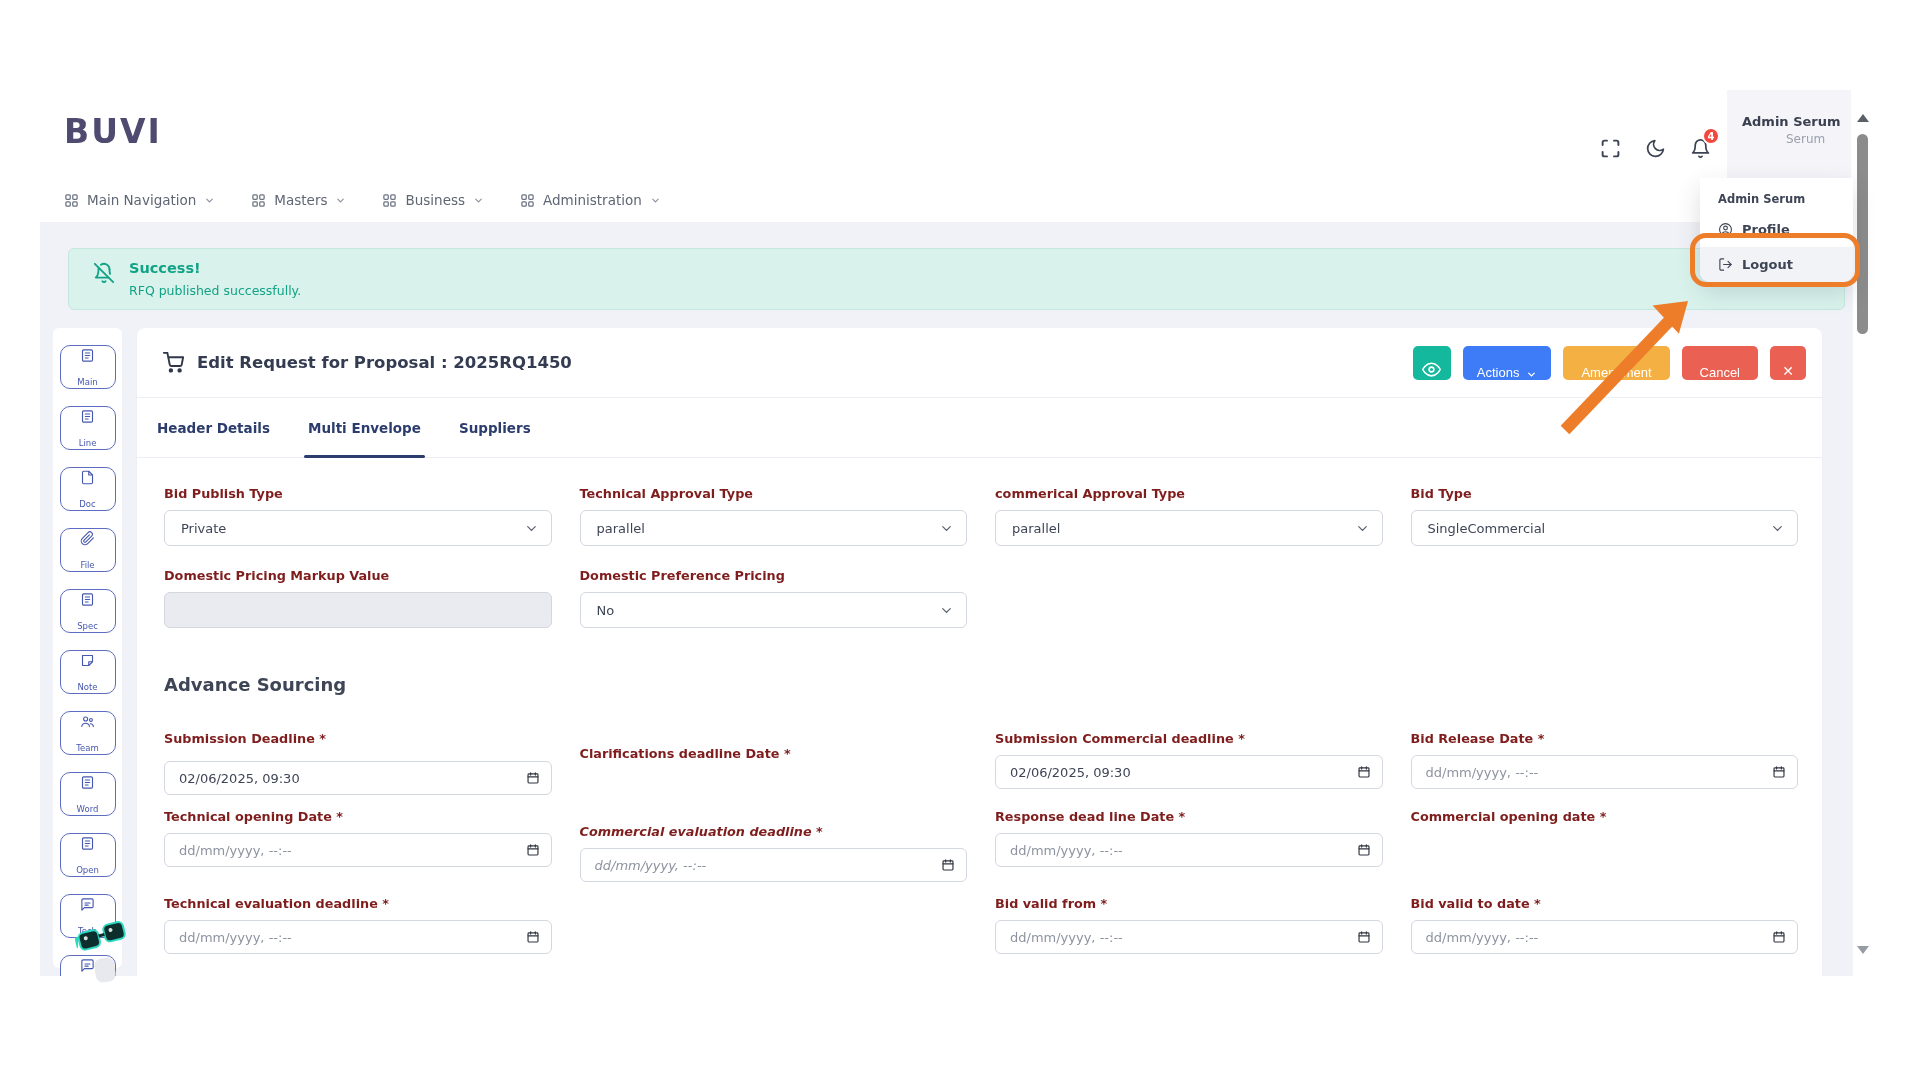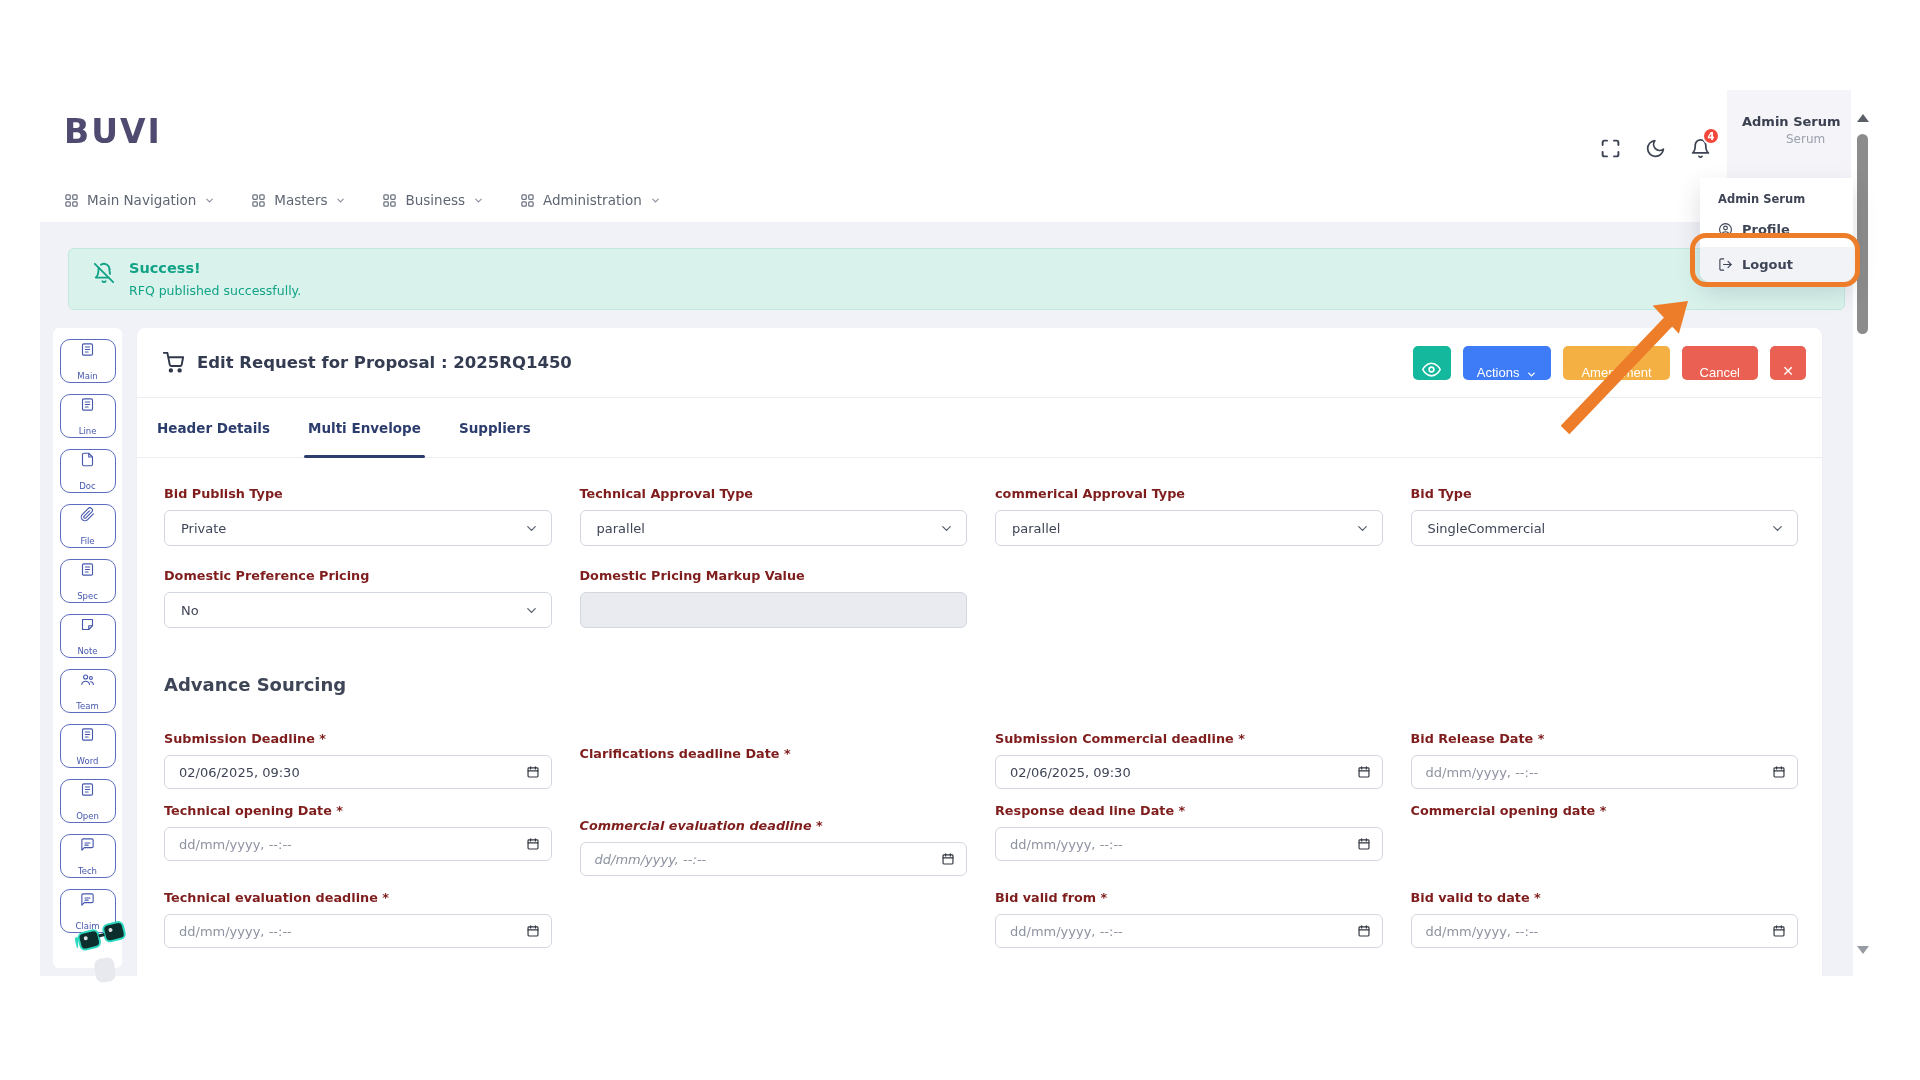--- a/index.html
+++ b/index.html
@@ -26,21 +26,21 @@
   
   .content{position:absolute;left:0;top:132px;width:1813px;height:754px;background:#f1f2f7;overflow:hidden;}
 
   .alert{position:absolute;left:28px;top:26px;width:1777px;height:62px;background:#d9f3ec;border:1px solid #c2e9db;border-radius:6px;box-sizing:border-box;}
   .alert-ic{position:absolute;left:24px;top:13px;width:22px;height:22px;}
   .alert-title{position:absolute;left:60px;top:11px;font-size:14.5px;font-weight:700;color:#12a286;}
   .alert-msg{position:absolute;left:60px;top:34px;font-size:12.5px;color:#12a286;}
 
   
   .side{position:absolute;left:13px;top:106px;width:69px;height:640px;background:#fff;border-radius:6px;}
-  .sb-btn{width:56px;height:44px;margin:11px auto 0;border:1.5px solid #5c6cc0;border-radius:10px;box-sizing:border-box;
+  .sb-btn{width:56px;height:44px;margin:17px auto 0;border:1.5px solid #5c6cc0;border-radius:10px;box-sizing:border-box;
     display:flex;flex-direction:column;align-items:center;justify-content:center;gap:11px;cursor:pointer;background:#fff;}
   .sb-btn svg{width:15px;height:15px;}
   .sb-label{font-size:8.5px;color:#4657ae;line-height:9px;}
 
   
   .card{position:absolute;left:97px;top:106px;width:1685px;height:680px;background:#fff;border-radius:8px;box-shadow:0 1px 2px rgba(16,24,40,.05);}
   .card-head{height:70px;display:flex;align-items:center;padding:0 16px 0 26px;border-bottom:1px solid #edeef3;box-sizing:border-box;}
   .cart{width:21px;height:21px;}
   .ptitle{margin-left:13px;font-size:16.5px;font-weight:700;color:#343c52;}
   .spacer{flex:1;}
@@ -344,38 +344,38 @@
       <span class="sel-val">SingleCommercial</span>
       <svg width="15" height="15" viewBox="0 0 24 24" fill="none" stroke="#5a6170" stroke-width="2" stroke-linecap="round">
                   <polyline points="6 9 12 15 18 9"></polyline>
                 </svg>
     </div>
   </div>
           </div>
 
         <div class="grid4 row2">
           <div class="field">
+            <span class="flabel">Domestic Pricing Markup Value</span>
+            <div class="inp-dis"></div>
+          </div>
+          <div class="field">
             <span class="flabel">Domestic Preference Pricing</span>
             <div class="sel">
               <span class="sel-val">No</span>
               <svg width="15" height="15" viewBox="0 0 24 24" fill="none" stroke="#5a6170" stroke-width="2" stroke-linecap="round">
                   <polyline points="6 9 12 15 18 9"></polyline>
                 </svg>
             </div>
           </div>
-          <div class="field">
-            <span class="flabel">Domestic Pricing Markup Value</span>
-            <div class="inp-dis"></div>
-          </div>
         </div>
 
         <div class="section">Advance Sourcing</div>
 
         <div class="dgrid" id="date-grid">
-            <div class="field dfield" style="grid-column-start: 1;">
+            <div class="field dfield" style="grid-column-start: 1; gap: 6px;">
     <span class="flabel">Submission Deadline *</span>
     <div class="dbox">
       <span class="dval">02/06/2025, 09:30</span>
       <svg class="cal" viewBox="0 0 24 24" fill="none" stroke="#30353f" stroke-width="2" stroke-linecap="round">
         <rect x="3.5" y="5" width="17" height="15.5" rx="1.5"></rect>
                   <path d="M8 3v4M16 3v4M3.5 10h17"></path>
                 </svg>
     </div>
   </div>
             <div class="field dfield offset" style="grid-column-start: 2;">

